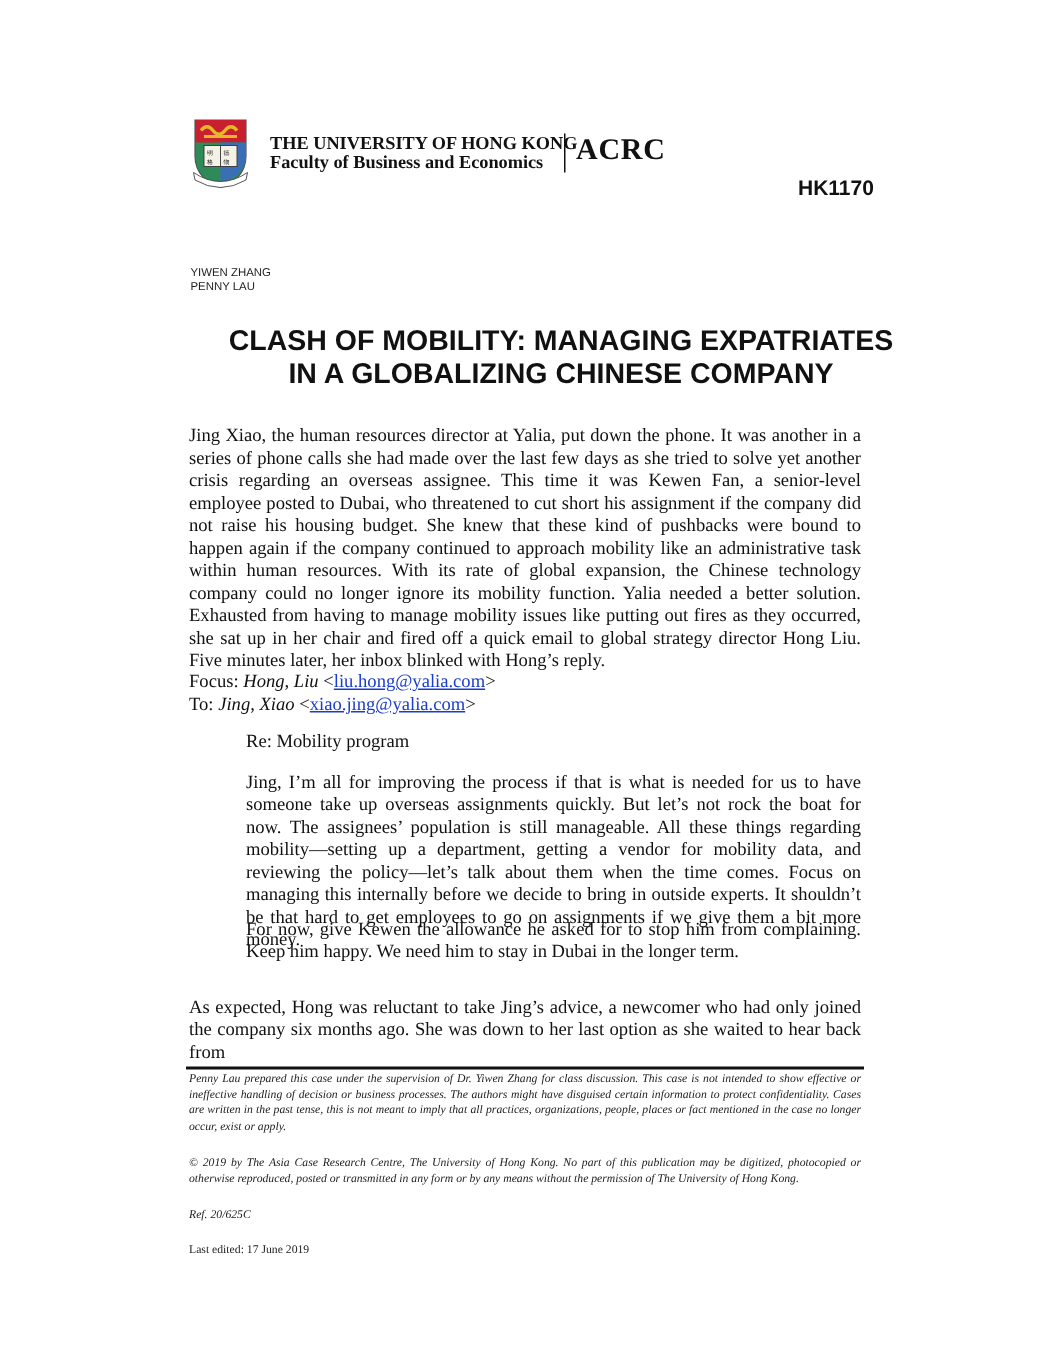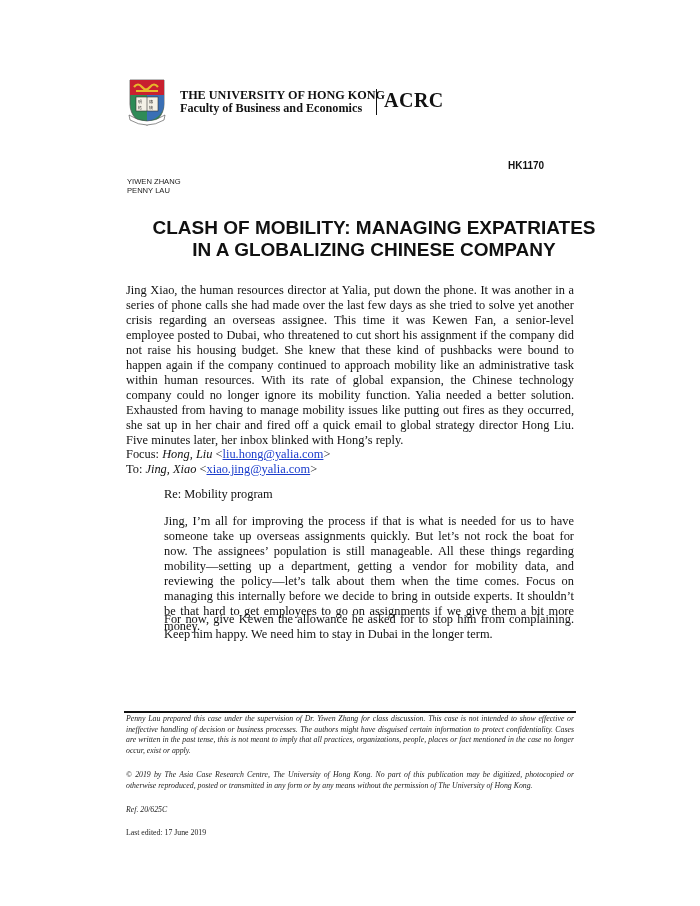--- a/index.html
+++ b/index.html
@@ -52,27 +52,26 @@
       top: 88px;
       font-family: "Liberation Serif", serif;
       font-weight: bold;
       font-size: 20px;
       line-height: 24px;
       letter-spacing: 0.5px;
       color: #111;
     }
     .case-code {
       position: absolute;
-      left: 508px;
+      left: 532px;
       top: 117px;
       font-family: "Liberation Sans", sans-serif;
       font-weight: bold;
-      font-size: 10px;
-      color: #111;
-      margin-top: 43px;
+      font-size: 14px;
+      color: #111;
     }
     
     .authors {
       position: absolute;
       left: 127px;
       top: 177px;
       font-family: "Liberation Sans", sans-serif;
       font-size: 7.6px;
       line-height: 9px;
       color: #222;
@@ -210,20 +209,21 @@
       <span>To:</span>
       <i>Jing, Xiao</i>
       <span>&lt;</span><a>xiao.jing@yalia.com</a><span>&gt;</span>
     </div>
   </div>
 
   <div class="email-subject">Re: Mobility program</div>
   <div class="email-body eb1">Jing, I’m all for improving the process if that is what is needed for us to have someone take up overseas assignments quickly. But let’s not rock the boat for now. The assignees’ population is still manageable. All these things regarding mobility—setting up a department, getting a vendor for mobility data, and reviewing the policy—let’s talk about them when the time comes. Focus on managing this internally before we decide to bring in outside experts. It shouldn’t be that hard to get employees to go on assignments if we give them a bit more money.</div>
   <div class="email-body eb2">For now, give Kewen the allowance he asked for to stop him from complaining. Keep him happy. We need him to stay in Dubai in the longer term.</div>
 
+  <div class="body-text p2">As expected, Hong was reluctant to take Jing’s advice, a newcomer who had only joined the company six months ago. She was down to her last option as she waited to hear back from</div>
 
   <div class="footer-rule"></div>
   <div class="footer-note fn1">Penny Lau prepared this case under the supervision of Dr. Yiwen Zhang for class discussion. This case is not intended to show effective or ineffective handling of decision or business processes. The authors might have disguised certain information to protect confidentiality. Cases are written in the past tense, this is not meant to imply that all practices, organizations, people, places or fact mentioned in the case no longer occur, exist or apply.</div>
   <div class="footer-note fn2">© 2019 by The Asia Case Research Centre, The University of Hong Kong. No part of this publication may be digitized, photocopied or otherwise reproduced, posted or transmitted in any form or by any means without the permission of The University of Hong Kong.</div>
   <div class="footer-note fn3">Ref. 20/625C</div>
   <div class="last-edited">Last edited: 17 June 2019</div>
 
 </div>
 
 </body></html>

